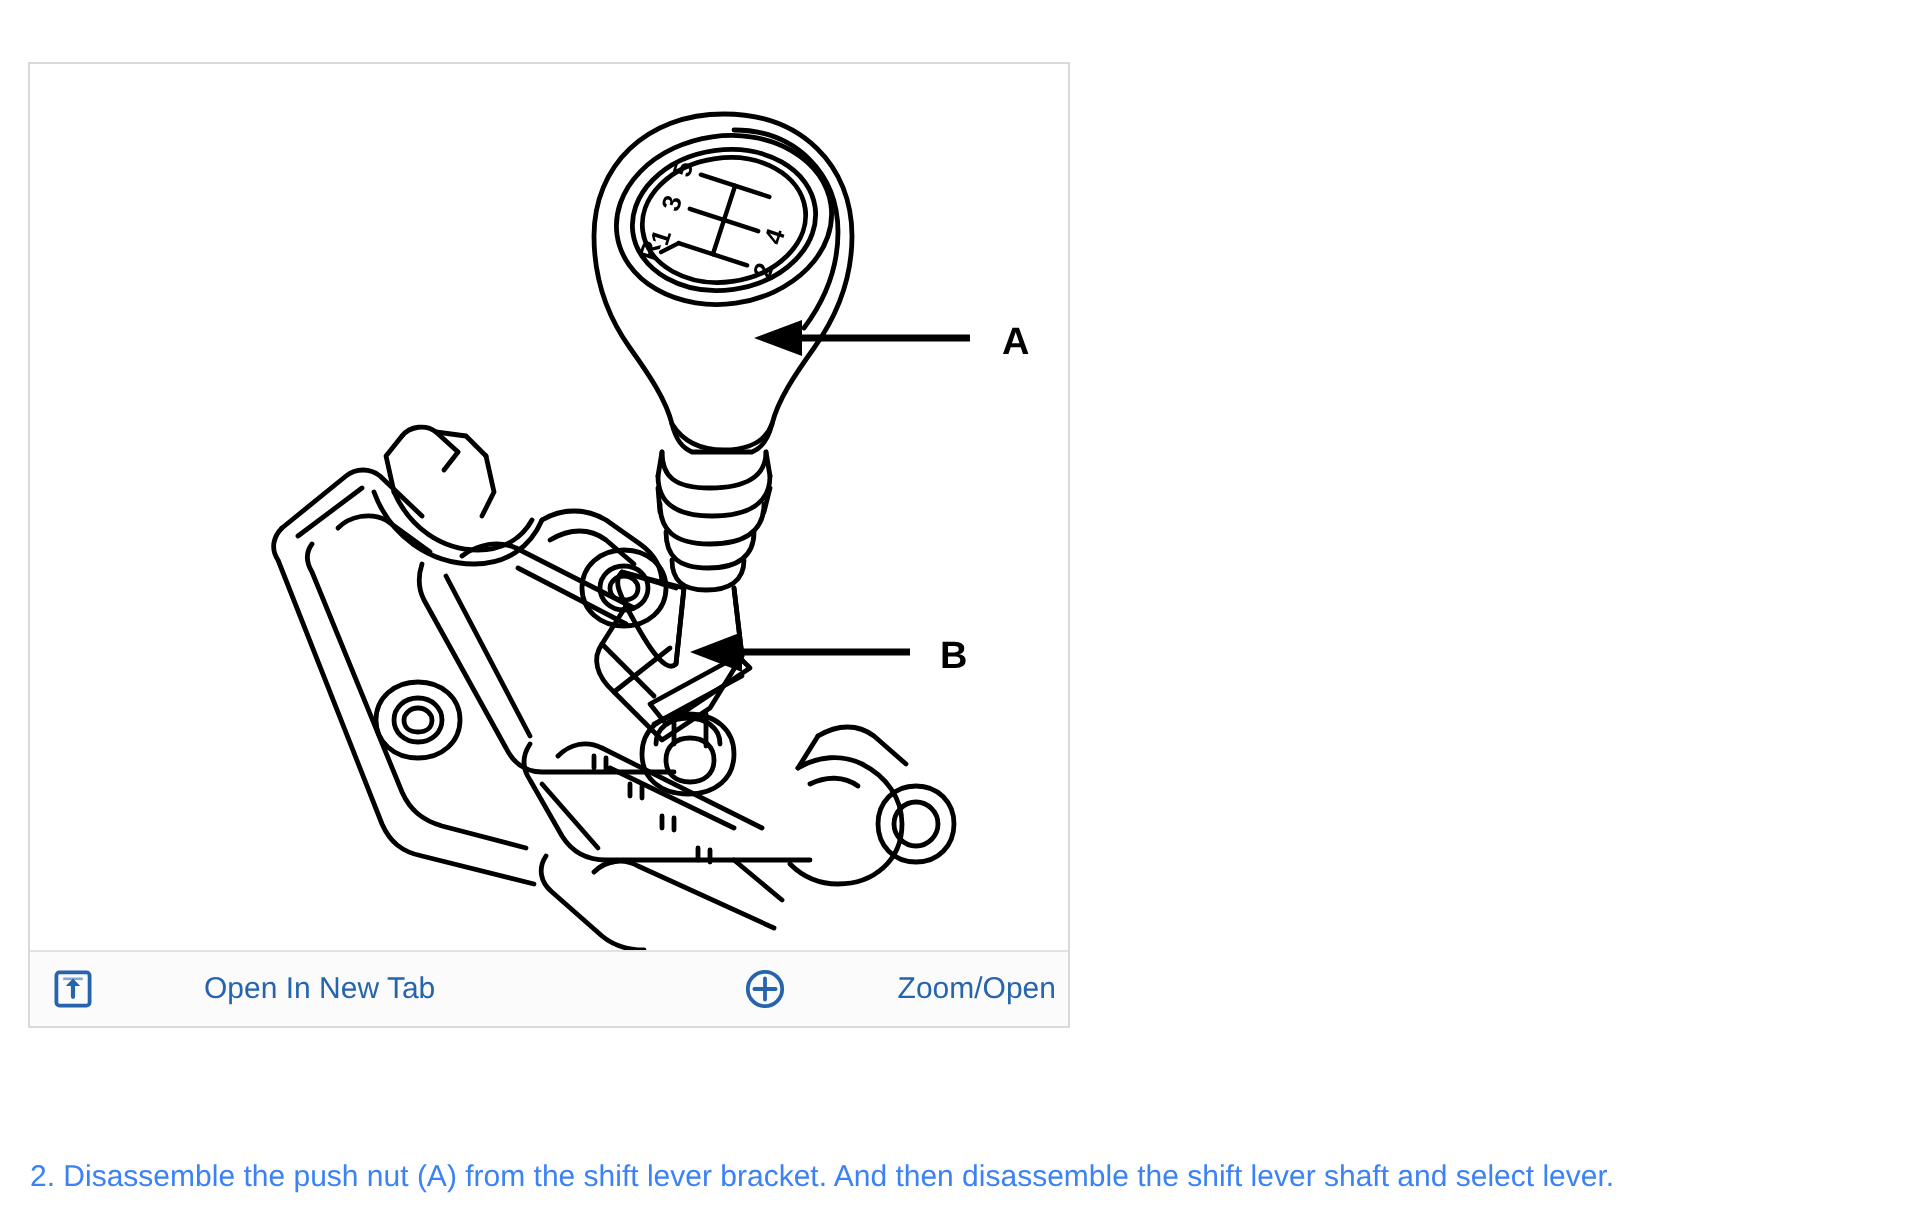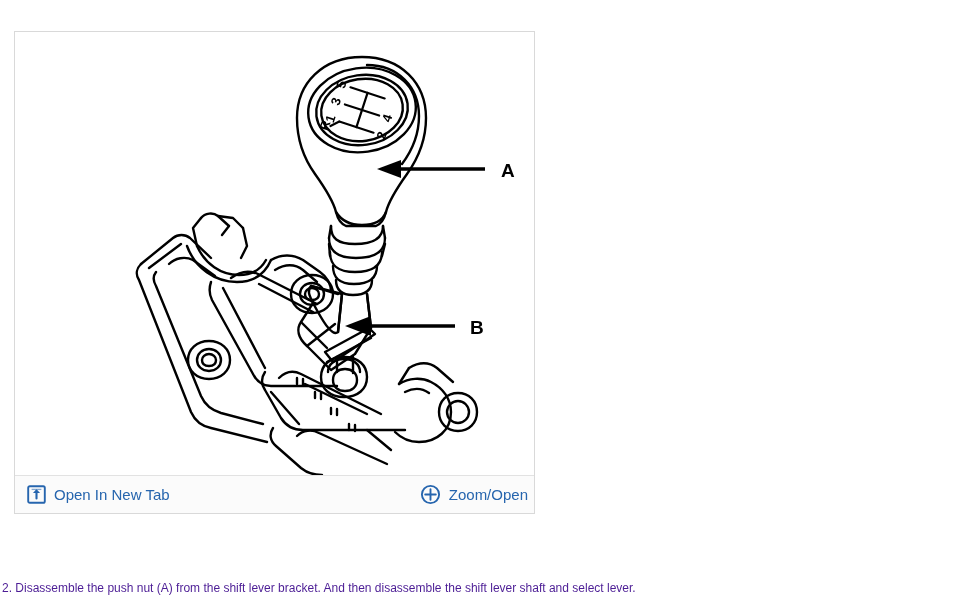--- a/index.html
+++ b/index.html
@@ -62,33 +62,33 @@
     display: inline-flex;
     align-items: center;
     gap: 8px;
     color: #2665ae;
     font-size: 15px;
     line-height: 1;
     cursor: pointer;
     text-decoration: none;
     white-space: nowrap;
   }
-  .toolbar-action .label { color: #2665ae; }
+  .toolbar-action .label { color: #2665ae; margin-left: 48px; }
 
   .icon-box { display: inline-flex; align-items: center; justify-content: center; }
 
   
   .caption {
     position: absolute;
-    left: 2px;
+    left: 15px;
     top: 578px;
     width: 940px;
-    font-size: 12px;
+    font-size: 15px;
     line-height: 21px;
-    color: #4c1d95;
+    color: #3b82f6;
     white-space: nowrap;
   }
 </style>
 </head>
 <body>
 
 <div class="figure-panel">
 
   <div class="figure-canvas">
     <svg viewBox="0 0 519 443" xmlns="http://www.w3.org/2000/svg">

